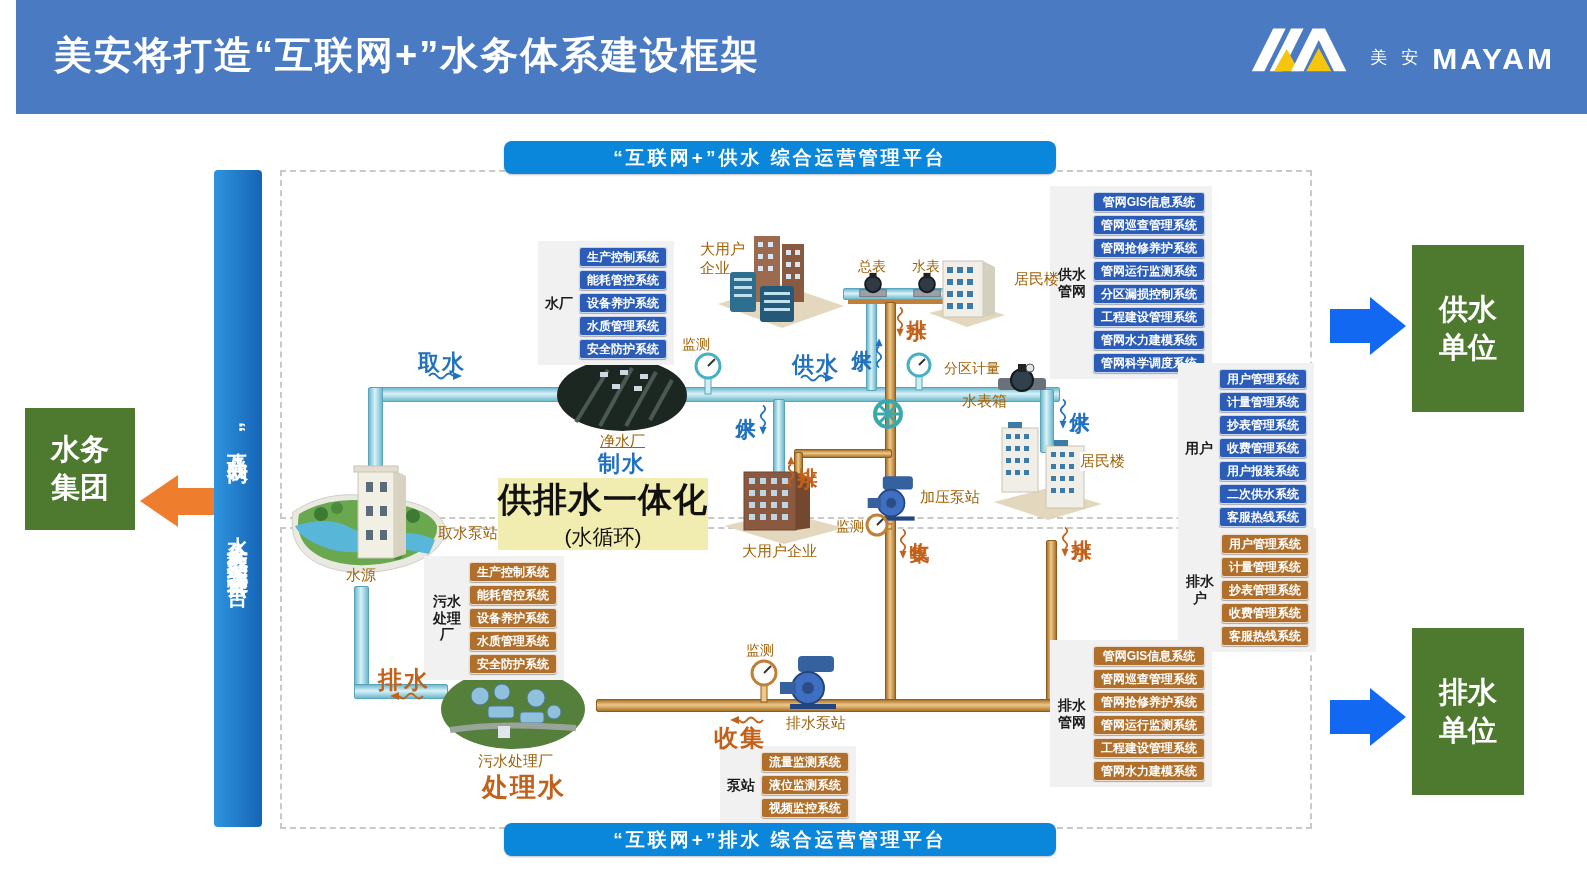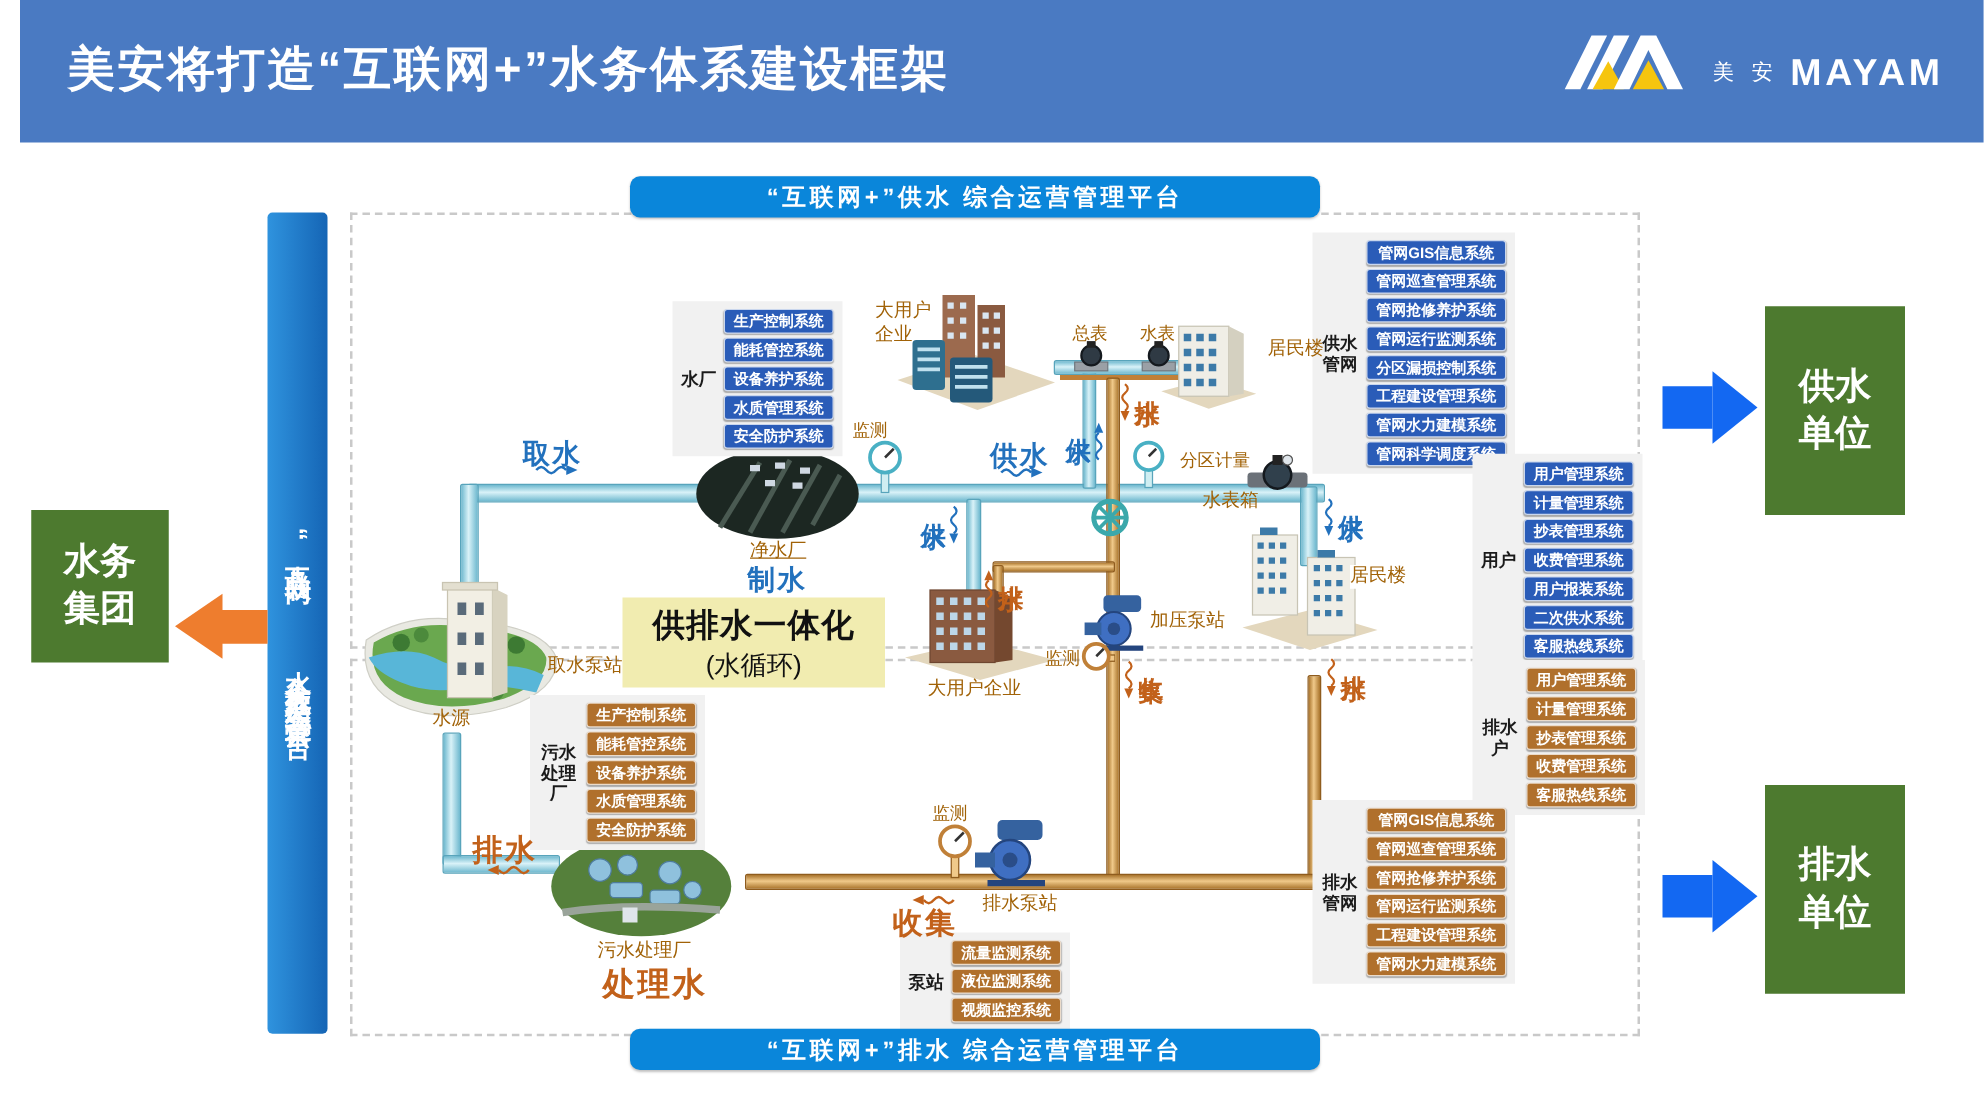--- a/index.html
+++ b/index.html
@@ -63,21 +63,21 @@
   .vtxt{writing-mode:vertical-rl;text-orientation:upright;font-weight:bold;font-size:20px;line-height:1;letter-spacing:2px;}
   .vb{color:#2271bd;} .vo{color:#c2611a;}
   .wavebox{width:14px;height:36px;display:flex;align-items:center;justify-content:center;flex:none;}
   .wavebox svg{flex:none;}
   .rot-up{transform:rotate(-90deg);} .rot-down{transform:rotate(90deg);} .rot-left{transform:rotate(180deg);}
   .cb{color:#2271bd;} .co{color:#c2611a;}
 
   
   .yellowbox{left:498px;top:478px;width:210px;height:72px;background:#f1ecb0;z-index:12;
              display:flex;flex-direction:column;align-items:center;justify-content:center;color:#111;}
-  .yellowbox .l1{font-size:26px;font-weight:bold;letter-spacing:1px;}
+  .yellowbox .l1{font-size:34px;font-weight:bold;letter-spacing:1px;}
   .yellowbox .l2{font-size:21px;}
 
   .art{z-index:4;}
   svg{display:block;}
 </style>
 </head>
 <body>
 
 <div class="slide">
 

